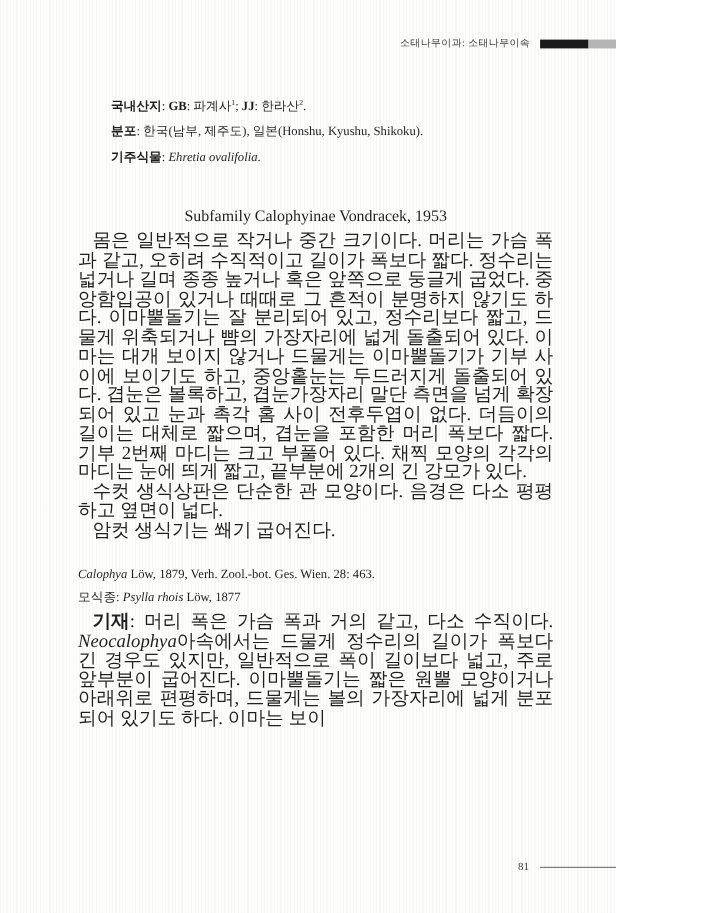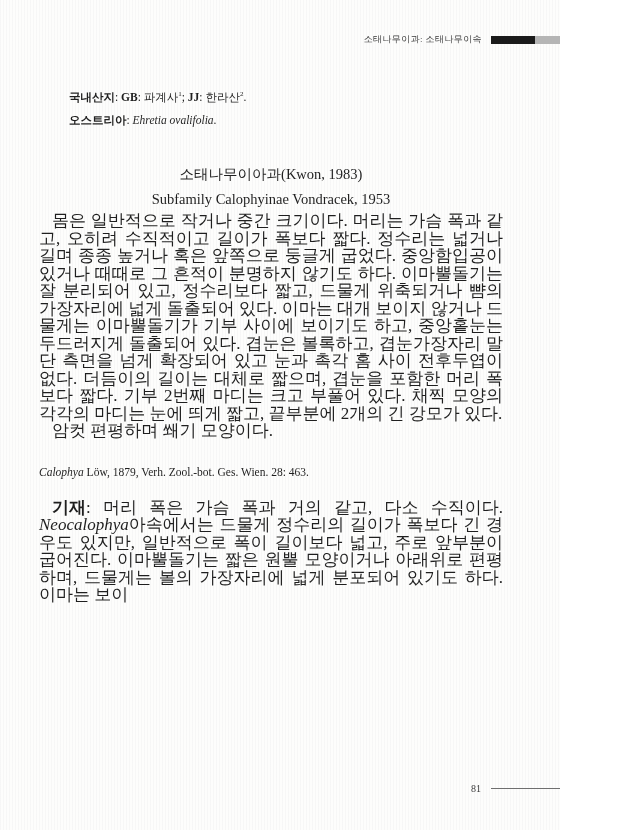--- a/index.html
+++ b/index.html
@@ -22,21 +22,21 @@
   .running-header {
     position: absolute; top: 33px; left: 0; right: 0;
     display: flex; justify-content: flex-end; align-items: center;
     font-size: 9px; color: #3a3a3a;
   }
   .rh-text { letter-spacing: 0.4px; margin-right: 9px; }
   .bar-black { width: 44px; height: 8px; background: #1b1b1b; }
   .bar-gray  { width: 25px; height: 8px; background: #b5b5b5; }
 
   
-  .content { padding: 86px 57px 0 39px; }
+  .content { padding: 86px 57px 0 71px; }
 
   .info p {
     margin: 0; padding-left: 30px;
     font-size: 11.5px; line-height: 23px;
   }
   .info b, .desc b, .info strong { font-weight: bold; }
   sup { font-size: 7px; line-height: 0; }
 
   .section-title { text-align: center; font-size: 14.5px; }
   .st-first { margin-top: 30px; }
@@ -46,21 +46,21 @@
   .body-text p {
     margin: 0;
     font-size: 17px; line-height: 17.5px;
     text-align: justify; text-indent: 13px;
   }
   .para-first { margin-top: 14px; }
 
   .citations { margin-top: 22px; }
   .citations p { margin: 0; font-size: 11.5px; line-height: 21px; text-indent: 0; text-align: left; }
 
-  .desc { margin-top: 16px; }
+  .desc { margin-top: 2px; }
 
   
   .page-footer {
     position: absolute; bottom: 36px; left: 0; right: 0;
     display: flex; justify-content: flex-end; align-items: center;
     font-size: 10px; color: #3a3a3a;
   }
   .footer-rule { width: 69px; height: 1px; background: #6f6f6f; margin-left: 10px; }
 
   i, em { }
@@ -73,36 +73,38 @@
   <header class="running-header">
     <span class="rh-text">소태나무이과: 소태나무이속</span>
     <span class="bar-black"></span>
     <span class="bar-gray"></span>
   </header>
 
   <main class="content">
 
     <section class="info">
       <p><b>국내산지</b><span>: </span><b>GB</b><span>: 파계사</span><sup>1</sup><span>; </span><b>JJ</b><span>: 한라산</span><sup>2</sup><span>.</span></p>
-      <p><b>오스트리아</b><span>: </span><i>Ehretia ovalifolia</i><span>.</span></p>
+      <p><b>분포</b><span>: 한국(남부, 제주도), 일본(Honshu, Kyushu, Shikoku).</span></p>
+      <p><b>기주식물</b><span>: </span><i>Ehretia ovalifolia</i><span>.</span></p>
     </section>
 
     <section class="section-title st-first">
-      <p>소태나무이아과(Kwon, 1983)</p>
       <p>Subfamily Calophyinae Vondracek, 1953</p>
     </section>
 
     <section class="body-text">
       <p class="para-first">몸은 일반적으로 작거나 중간 크기이다. 머리는 가슴 폭과 같고, 오히려 수직적이고 길이가 폭보다 짧다. 정수리는 넓거나 길며 종종 높거나 혹은 앞쪽으로 둥글게 굽었다. 중앙함입공이 있거나 때때로 그 흔적이 분명하지 않기도 하다. 이마뿔돌기는 잘 분리되어 있고, 정수리보다 짧고, 드물게 위축되거나 뺨의 가장자리에 넓게 돌출되어 있다. 이마는 대개 보이지 않거나 드물게는 이마뿔돌기가 기부 사이에 보이기도 하고, 중앙홑눈는 두드러지게 돌출되어 있다. 겹눈은 볼록하고, 겹눈가장자리 말단 측면을 넘게 확장되어 있고 눈과 촉각 홈 사이 전후두엽이 없다. 더듬이의 길이는 대체로 짧으며, 겹눈을 포함한 머리 폭보다 짧다. 기부 2번째 마디는 크고 부풀어 있다. 채찍 모양의 각각의 마디는 눈에 띄게 짧고, 끝부분에 2개의 긴 강모가 있다.</p>
-      <p>암컷 편평하며 쐐기 모양이다.</p>
+      <p>수컷 생식상판은 단순한 관 모양이다. 음경은 다소 평평하고 옆면이 넓다.</p>
+      <p>암컷 생식기는 쐐기 굽어진다.</p>
     </section>
 
 
     <section class="citations">
       <p><i>Calophya</i><span> Löw, 1879, Verh. Zool.-bot. Ges. Wien. 28: 463.</span></p>
+      <p><span>모식종: </span><i>Psylla rhois</i><span> Löw, 1877</span></p>
     </section>
 
     <section class="body-text desc">
       <p><b>기재</b><span>: 머리 폭은 가슴 폭과 거의 같고, 다소 수직이다. </span><i>Neocalophya</i><span>아속에서는 드물게 정수리의 길이가 폭보다 긴 경우도 있지만, 일반적으로 폭이 길이보다 넓고, 주로 앞부분이 굽어진다. 이마뿔돌기는 짧은 원뿔 모양이거나 아래위로 편평하며, 드물게는 볼의 가장자리에 넓게 분포되어 있기도 하다. 이마는 보이</span></p>
     </section>
 
   </main>
 
   <footer class="page-footer">
     <span>81</span>

